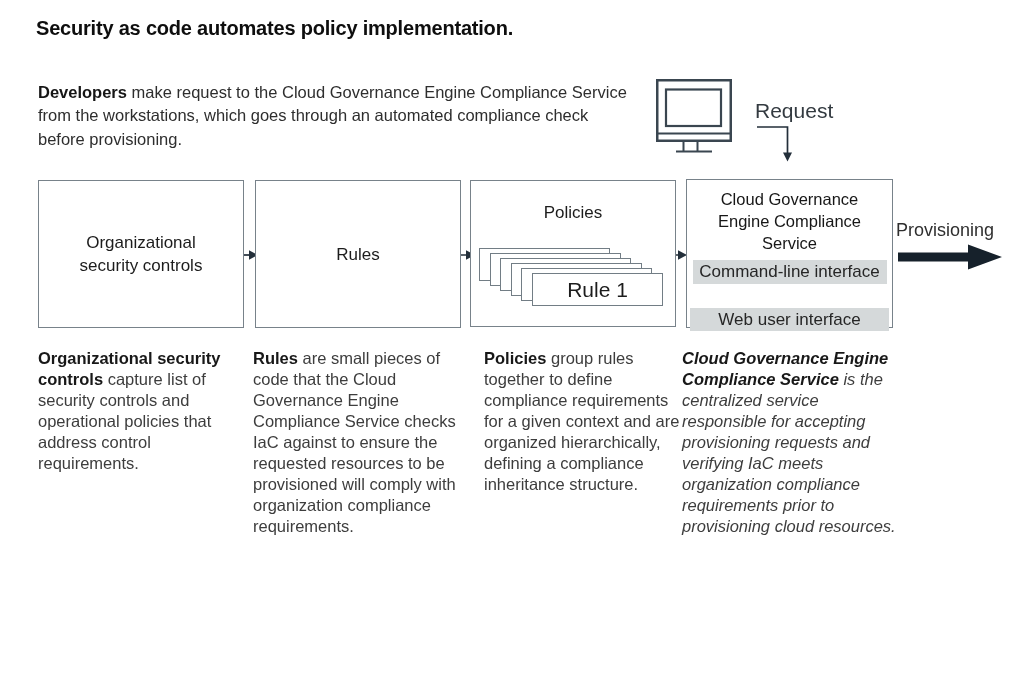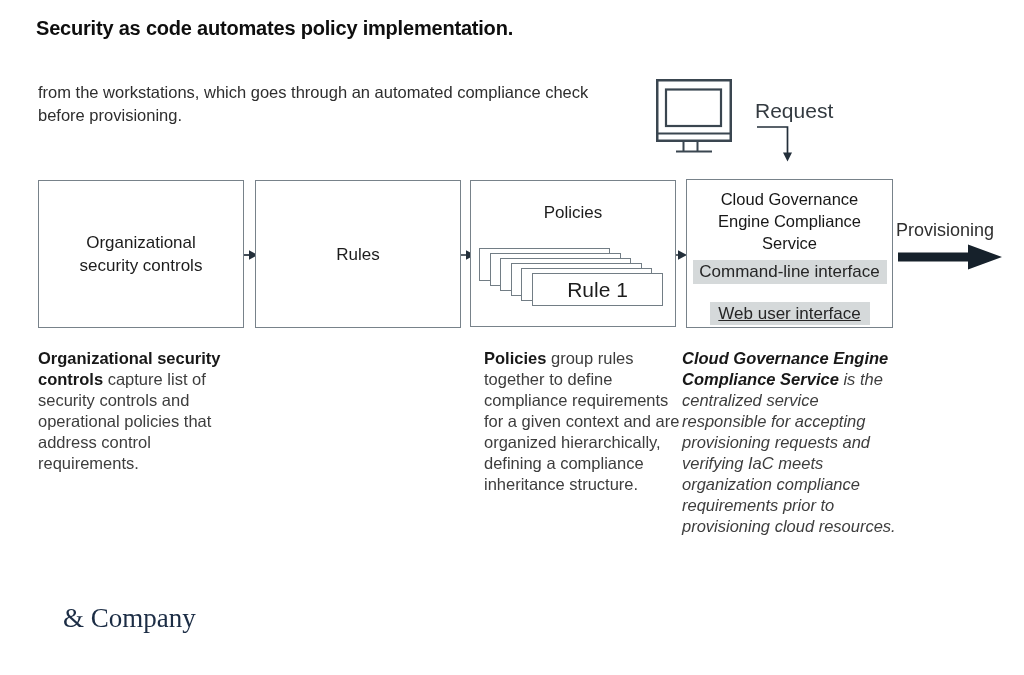--- a/index.html
+++ b/index.html
@@ -35,40 +35,41 @@
   .c0{left:8px;top:67px;} .c1{left:19px;top:72px;} .c2{left:29px;top:77px;}
   .c3{left:40px;top:82px;} .c4{left:50px;top:87px;} .c5{left:61px;top:92px;}
   #box4{text-align:center;}
   .box4-title{width:172px;margin:8px auto 0;font-size:16.5px;line-height:22px;color:#171717;}
   .bar{
     margin:0 auto;background:var(--bar_gray,#d5d9da);
     display:flex;align-items:center;justify-content:center;
     font-size:17px;color:#262626;
   }
   .bar1{width:194px;height:24px;margin-top:6px;}
-  .bar2{width:160px;height:23px;margin-top:18px;text-decoration:underline;}
+  .bar2{width:199px;height:23px;margin-top:24px;}
   .provisioning-label{position:absolute;left:896px;top:220px;font-size:18px;color:#2f2f2f;}
   .desc{position:absolute;font-size:16.5px;line-height:21px;color:#3d3d3d;}
   .desc b{color:#181818;font-weight:700;}
   .desc1{left:38px;top:348px;width:212px;}
   .desc2{left:253px;top:348px;width:207px;}
   .desc3{left:468px;top:348px;width:207px;margin-left:16px;}
   .desc4{left:682px;top:348px;width:219px;font-style:italic;}
   .logo{position:absolute;left:37px;top:606px;font-family:"Liberation Serif", serif;color:var(--logo_navy,#1c2d45);}
   .logo-l1{font-size:27px;line-height:25px;}
   .logo-l2{font-size:27px;line-height:25px;margin-left:26px;}
 </style>
 </head>
 <body>
 
 <div class="canvas">
 
   <div class="page-title">Security as code automates policy implementation.</div>
 
   <div class="intro">
+    <div><b>Developers</b><span> make request to the Cloud Governance Engine Compliance Service</span></div>
     <div>from the workstations, which goes through an automated compliance check</div>
     <div>before provisioning.</div>
   </div>
 
   <svg class="monitor" width="76" height="78" viewBox="0 0 76 78">
     <rect x="1.25" y="1.25" width="73.5" height="60.5" stroke-width="2.5"></rect>
     <line x1="1.5" y1="54.5" x2="74.5" y2="54.5" stroke-width="2"></line>
     <rect x="10" y="10.5" width="55" height="36.5" stroke-width="2.2"></rect>
     <path d="M27.5 62.5 V72 M41.5 62.5 V72" stroke-width="2"></path>
     <path d="M20 72.5 H56" stroke-width="2.2"></path>
@@ -122,24 +123,26 @@
     <div class="box4-title">Cloud Governance Engine Compliance Service</div>
     <div class="bar bar1">Command-line interface</div>
     <div class="bar bar2">Web user interface</div>
   </div>
 
   <div class="provisioning-label">Provisioning</div>
 
   <div class="desc desc1">
     <b>Organizational security controls</b><span> capture list of security controls and operational policies that address control requirements.</span>
   </div>
+  <div class="desc desc2">
+    <b>Rules</b><span> are small pieces of code that the Cloud Governance Engine Compliance Service checks IaC against to ensure the requested resources to be provisioned will comply with organization compliance requirements.</span>
+  </div>
   <div class="desc desc3">
     <b>Policies</b><span> group rules together to define compliance requirements for a given context and are organized hierarchically, defining a compliance inheritance structure.</span>
   </div>
   <div class="desc desc4">
     <b>Cloud Governance Engine Compliance Service</b><span> is the centralized service responsible for accepting provisioning requests and verifying IaC meets organization compliance requirements prior to provisioning cloud resources.</span>
   </div>
 
   <div class="logo">
-    <div class="logo-l2">&amp; Company</div>
   </div>
 
 </div>
 
 </body></html>

